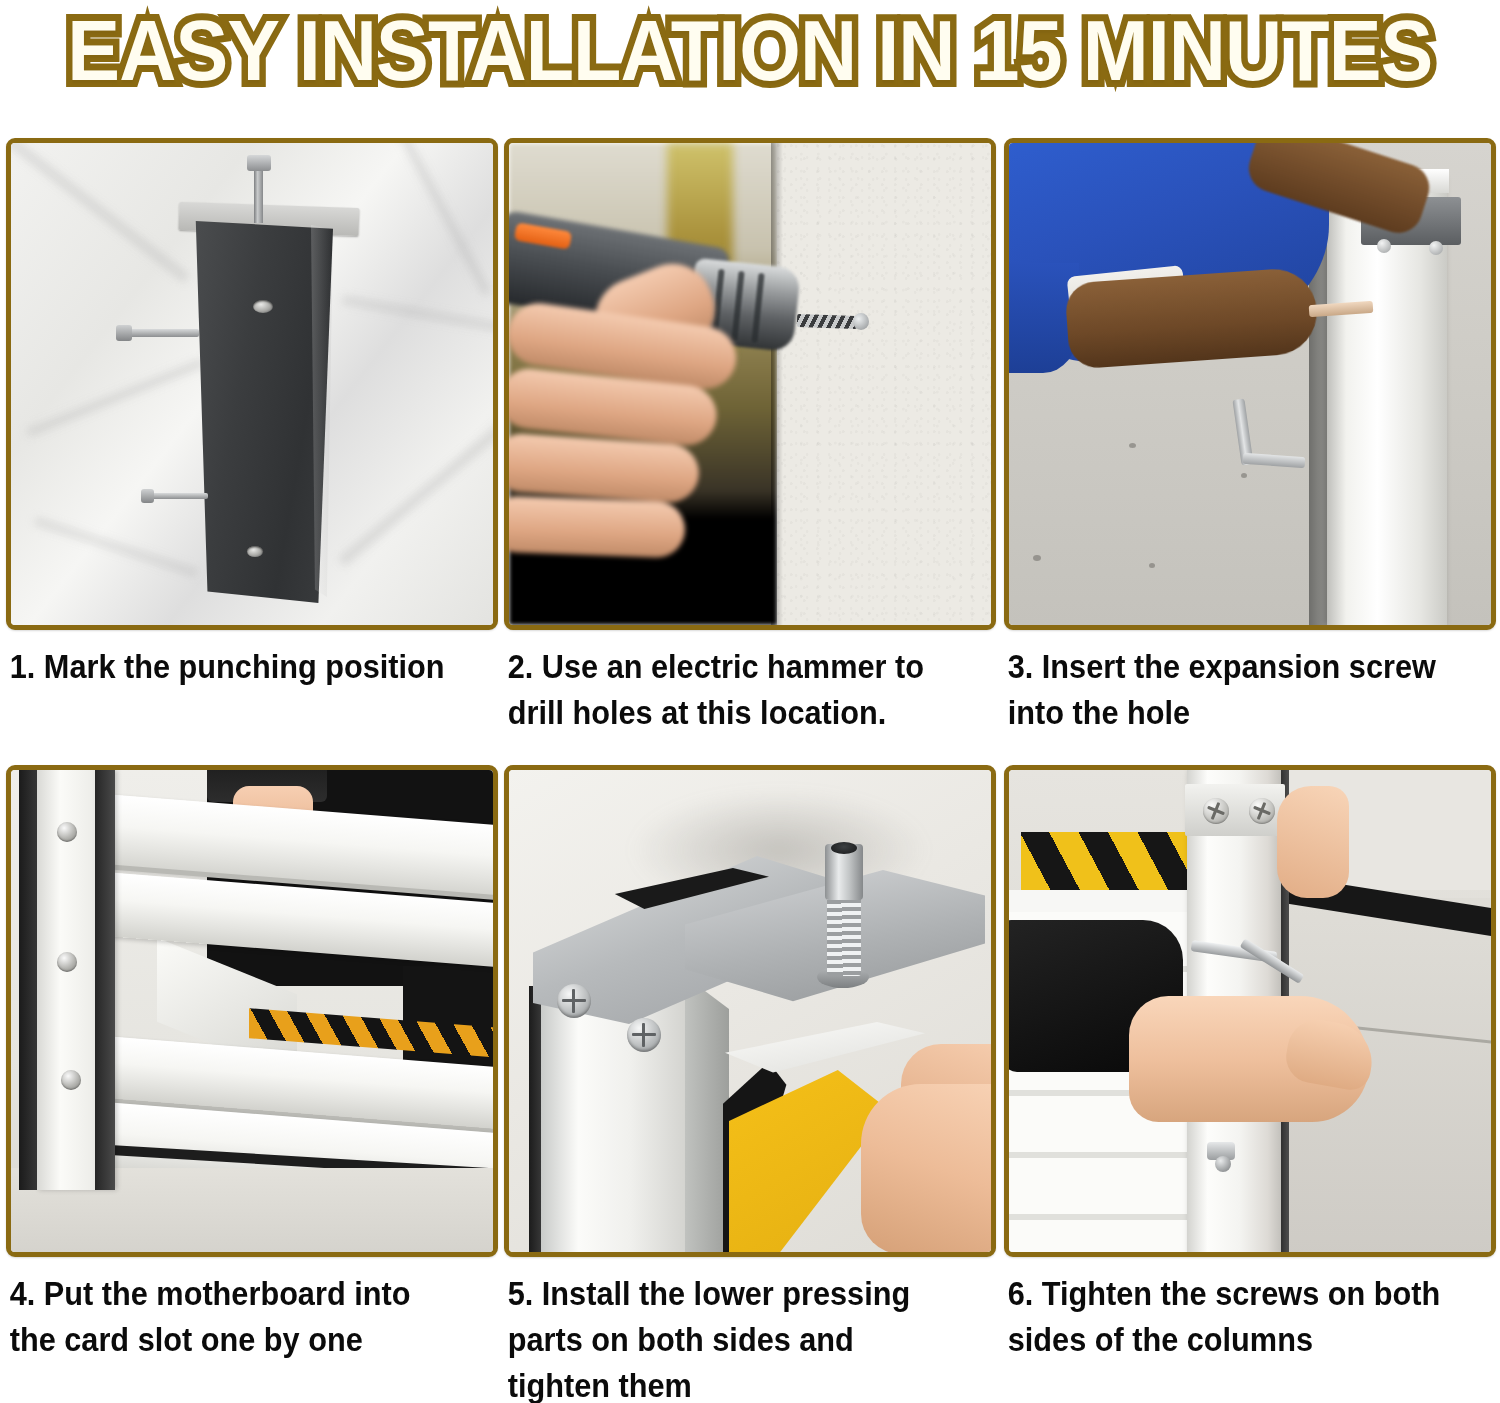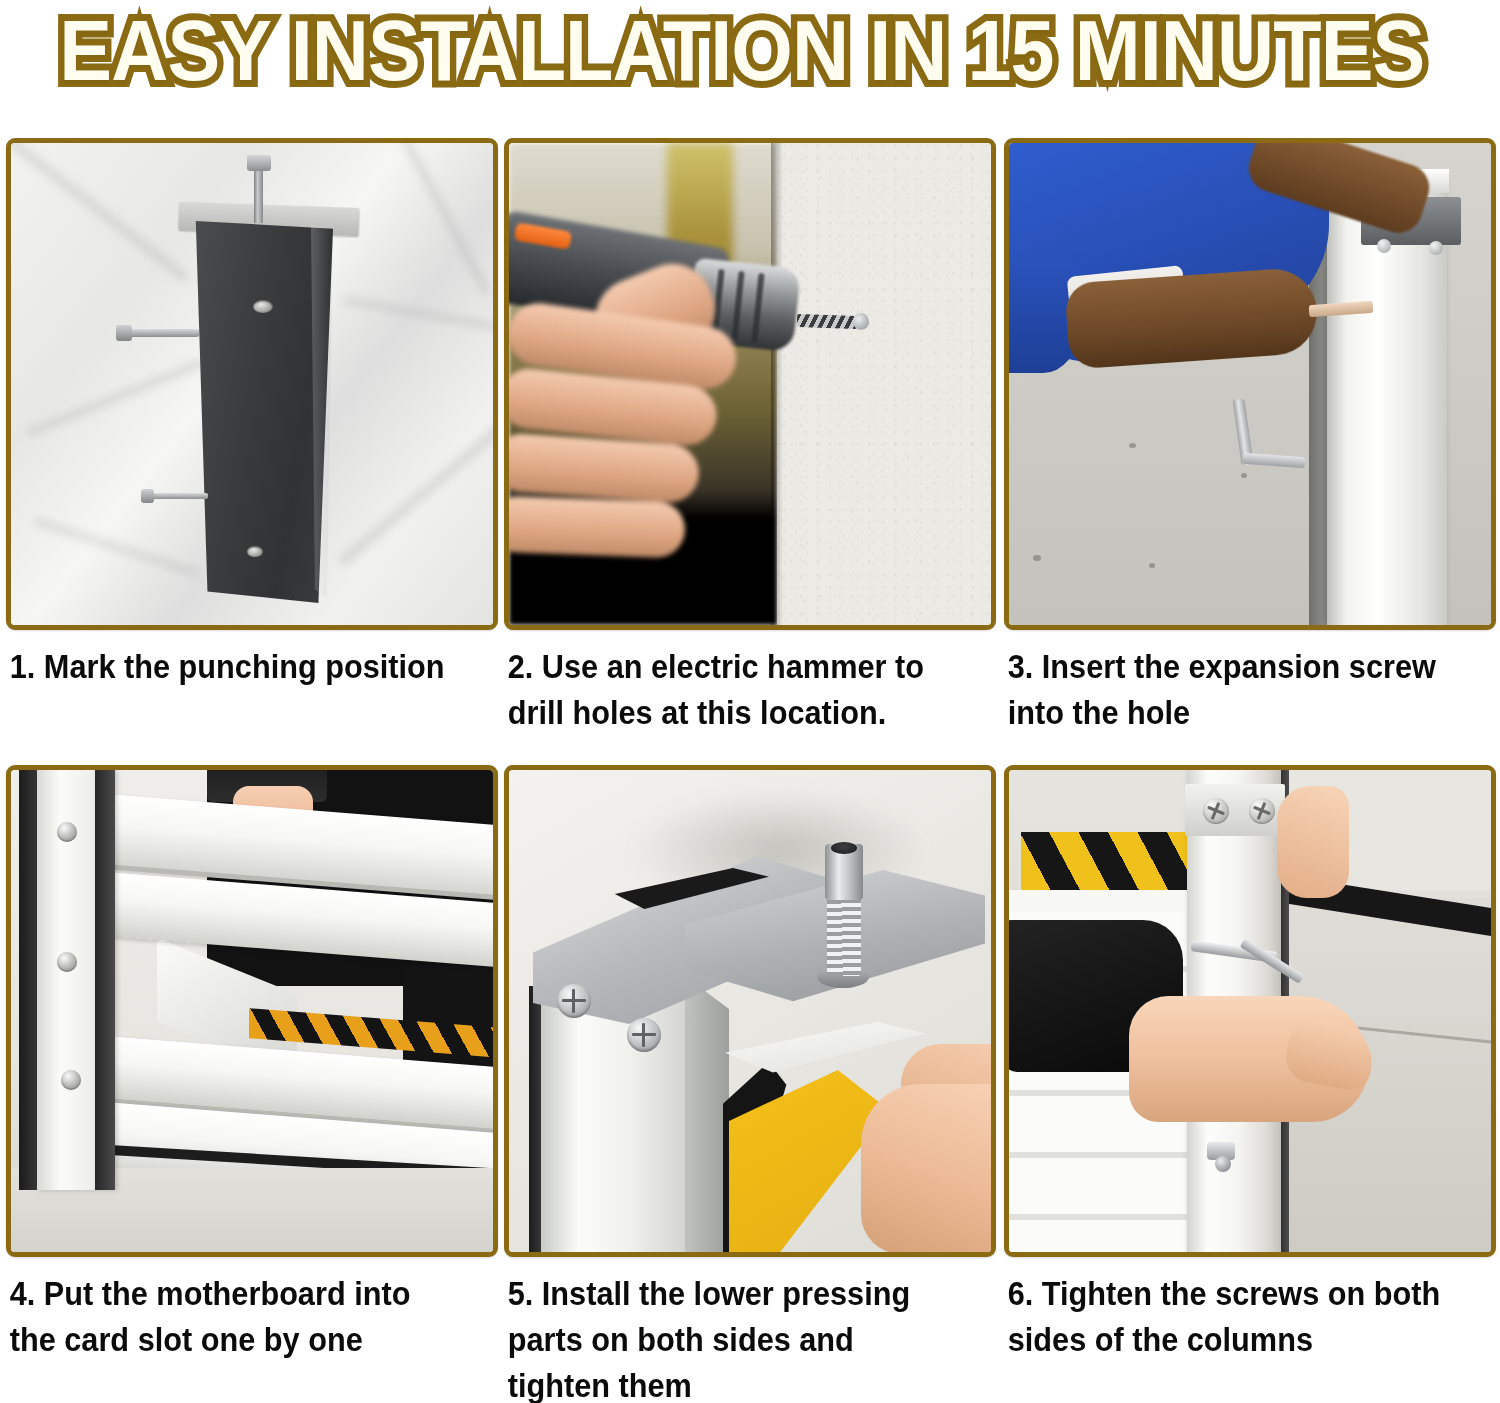--- a/index.html
+++ b/index.html
@@ -7,21 +7,21 @@
     width:1500px;height:1403px;
     background:#ffffff;
     font-family:"Liberation Sans", sans-serif;
     overflow:hidden;
     position:relative;
   }
 
   
   .title-wrap{
     position:absolute;left:0;top:0;width:1500px;height:100px;
-    display:flex;align-items:center;justify-content:flex-start;
+    display:flex;align-items:center;justify-content:center;
   }
   .title{
     font-family:"Liberation Sans", sans-serif;
     font-weight:bold;
     font-size:86px;
     line-height:86px;
     letter-spacing:-1px;
     transform:scaleX(0.92);
     transform-origin:center center;
     color:#fffdf0;

